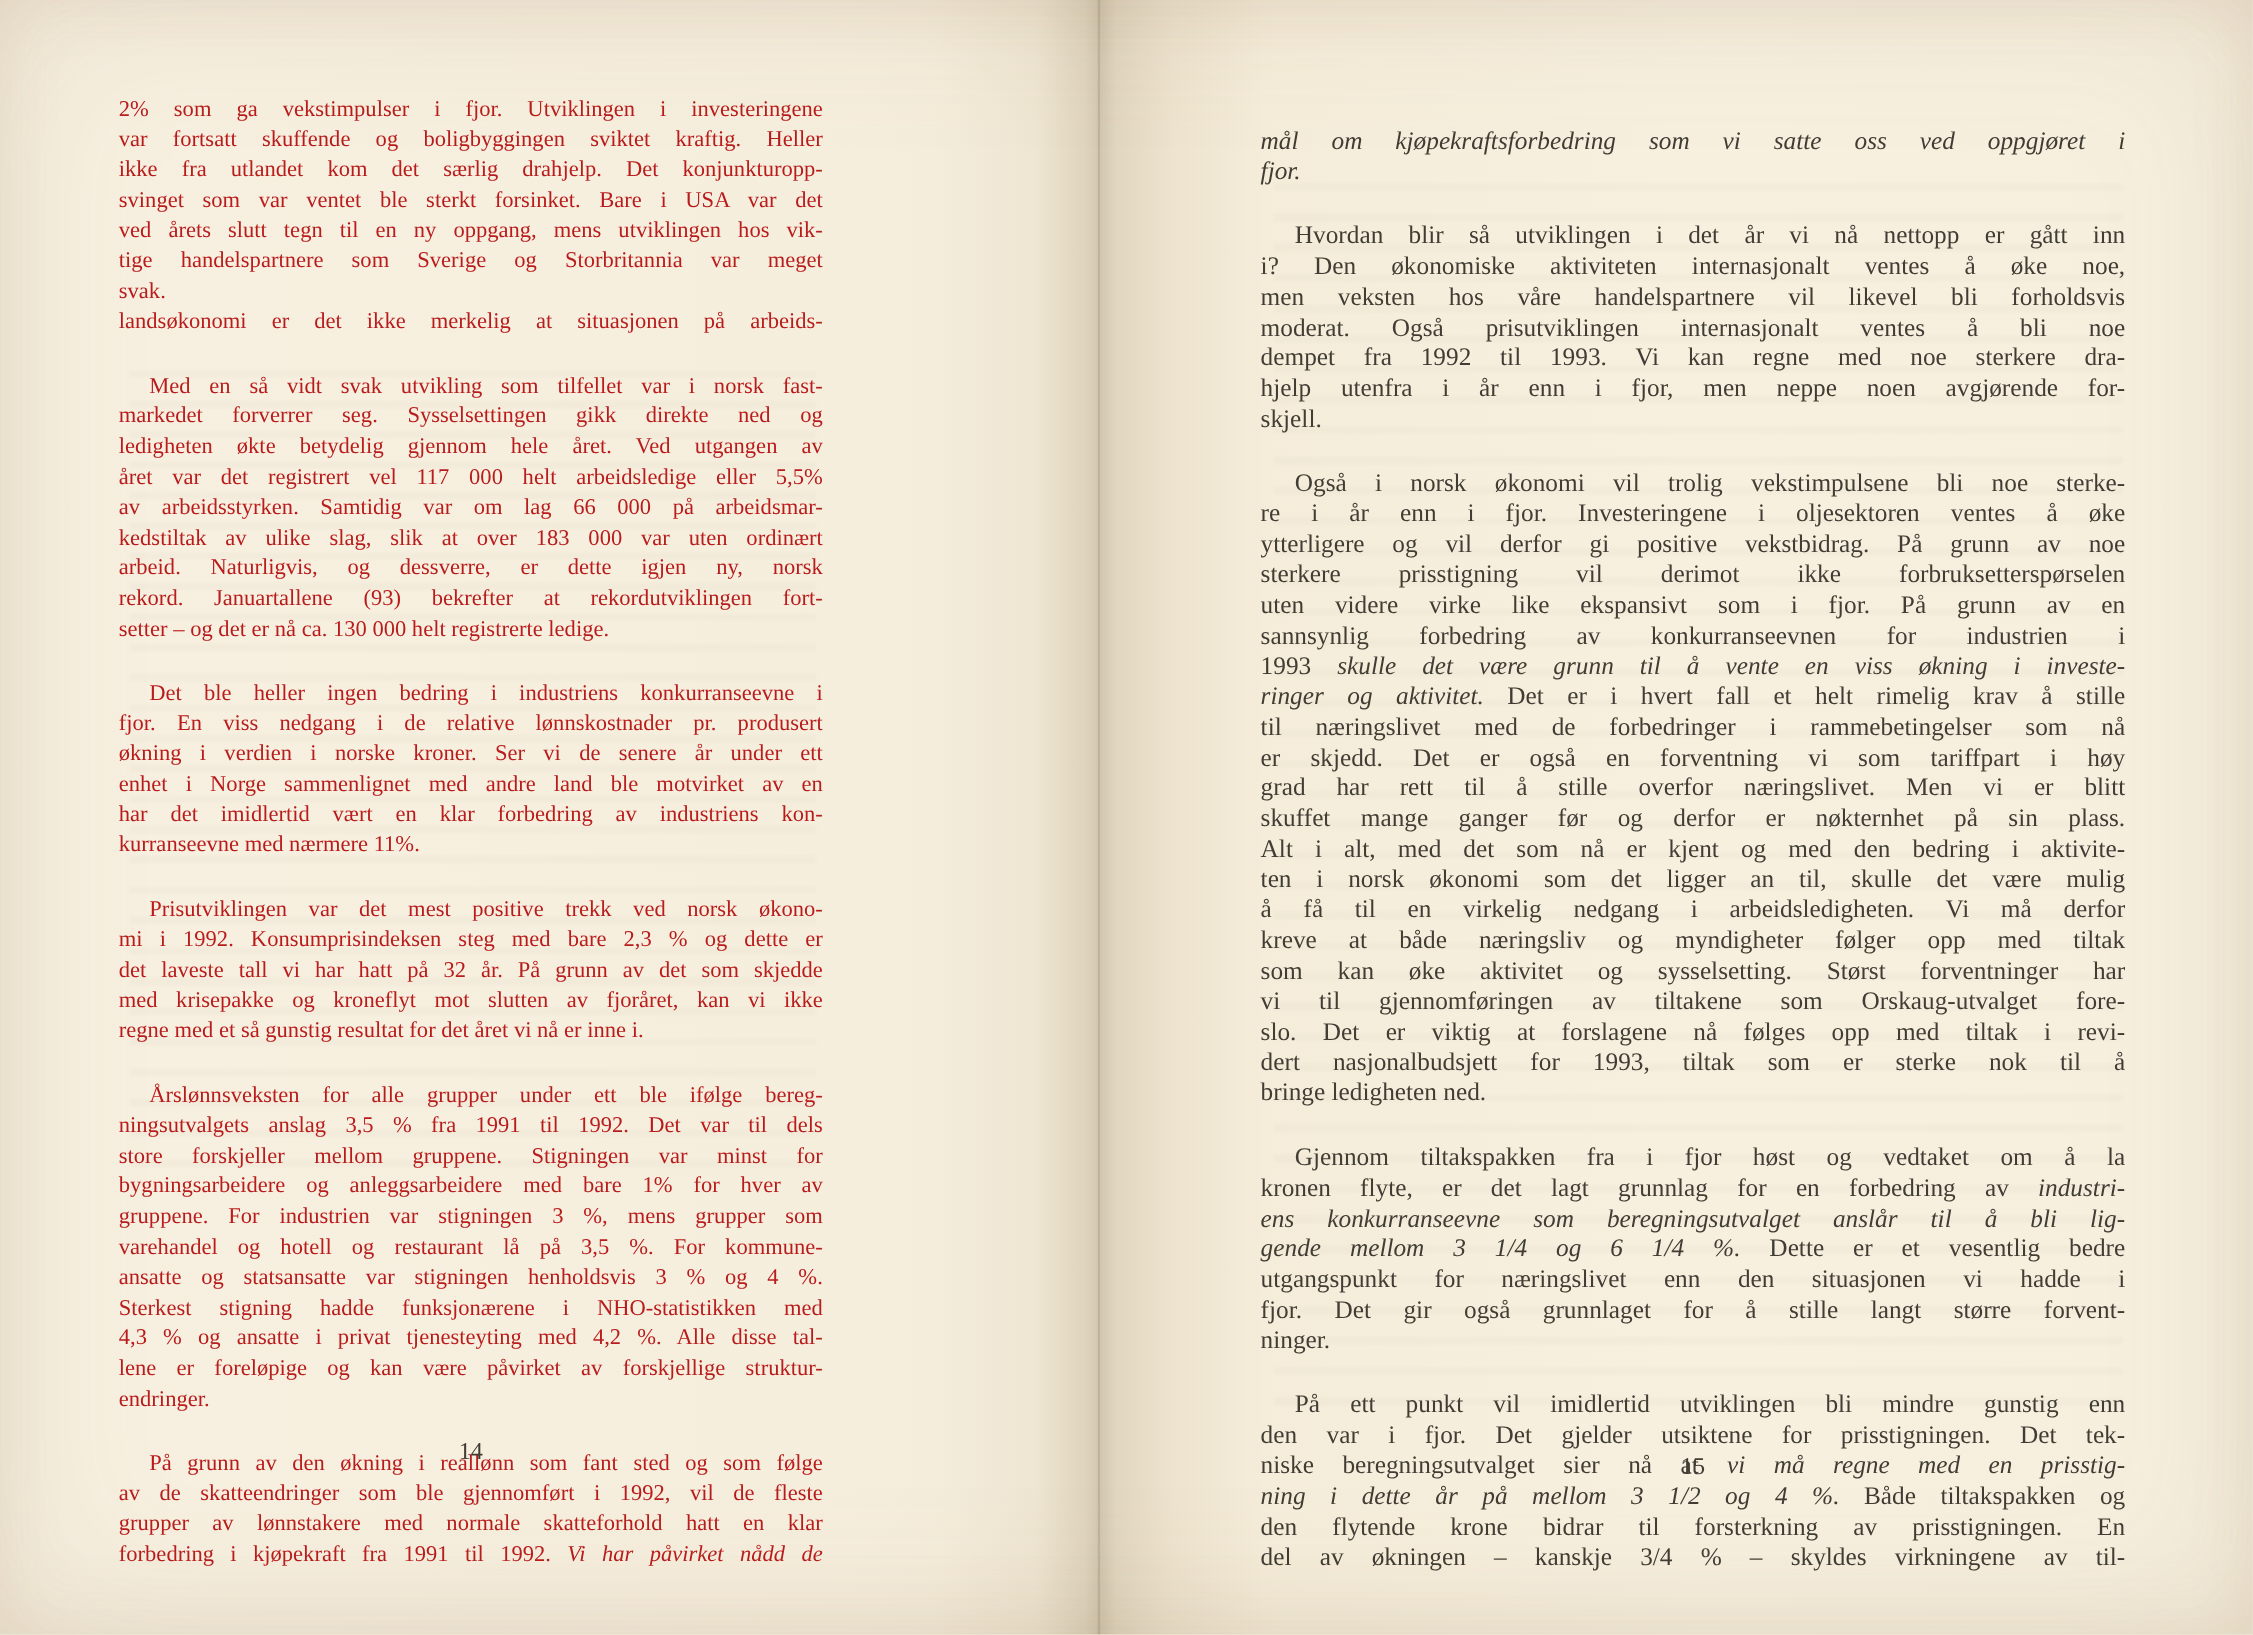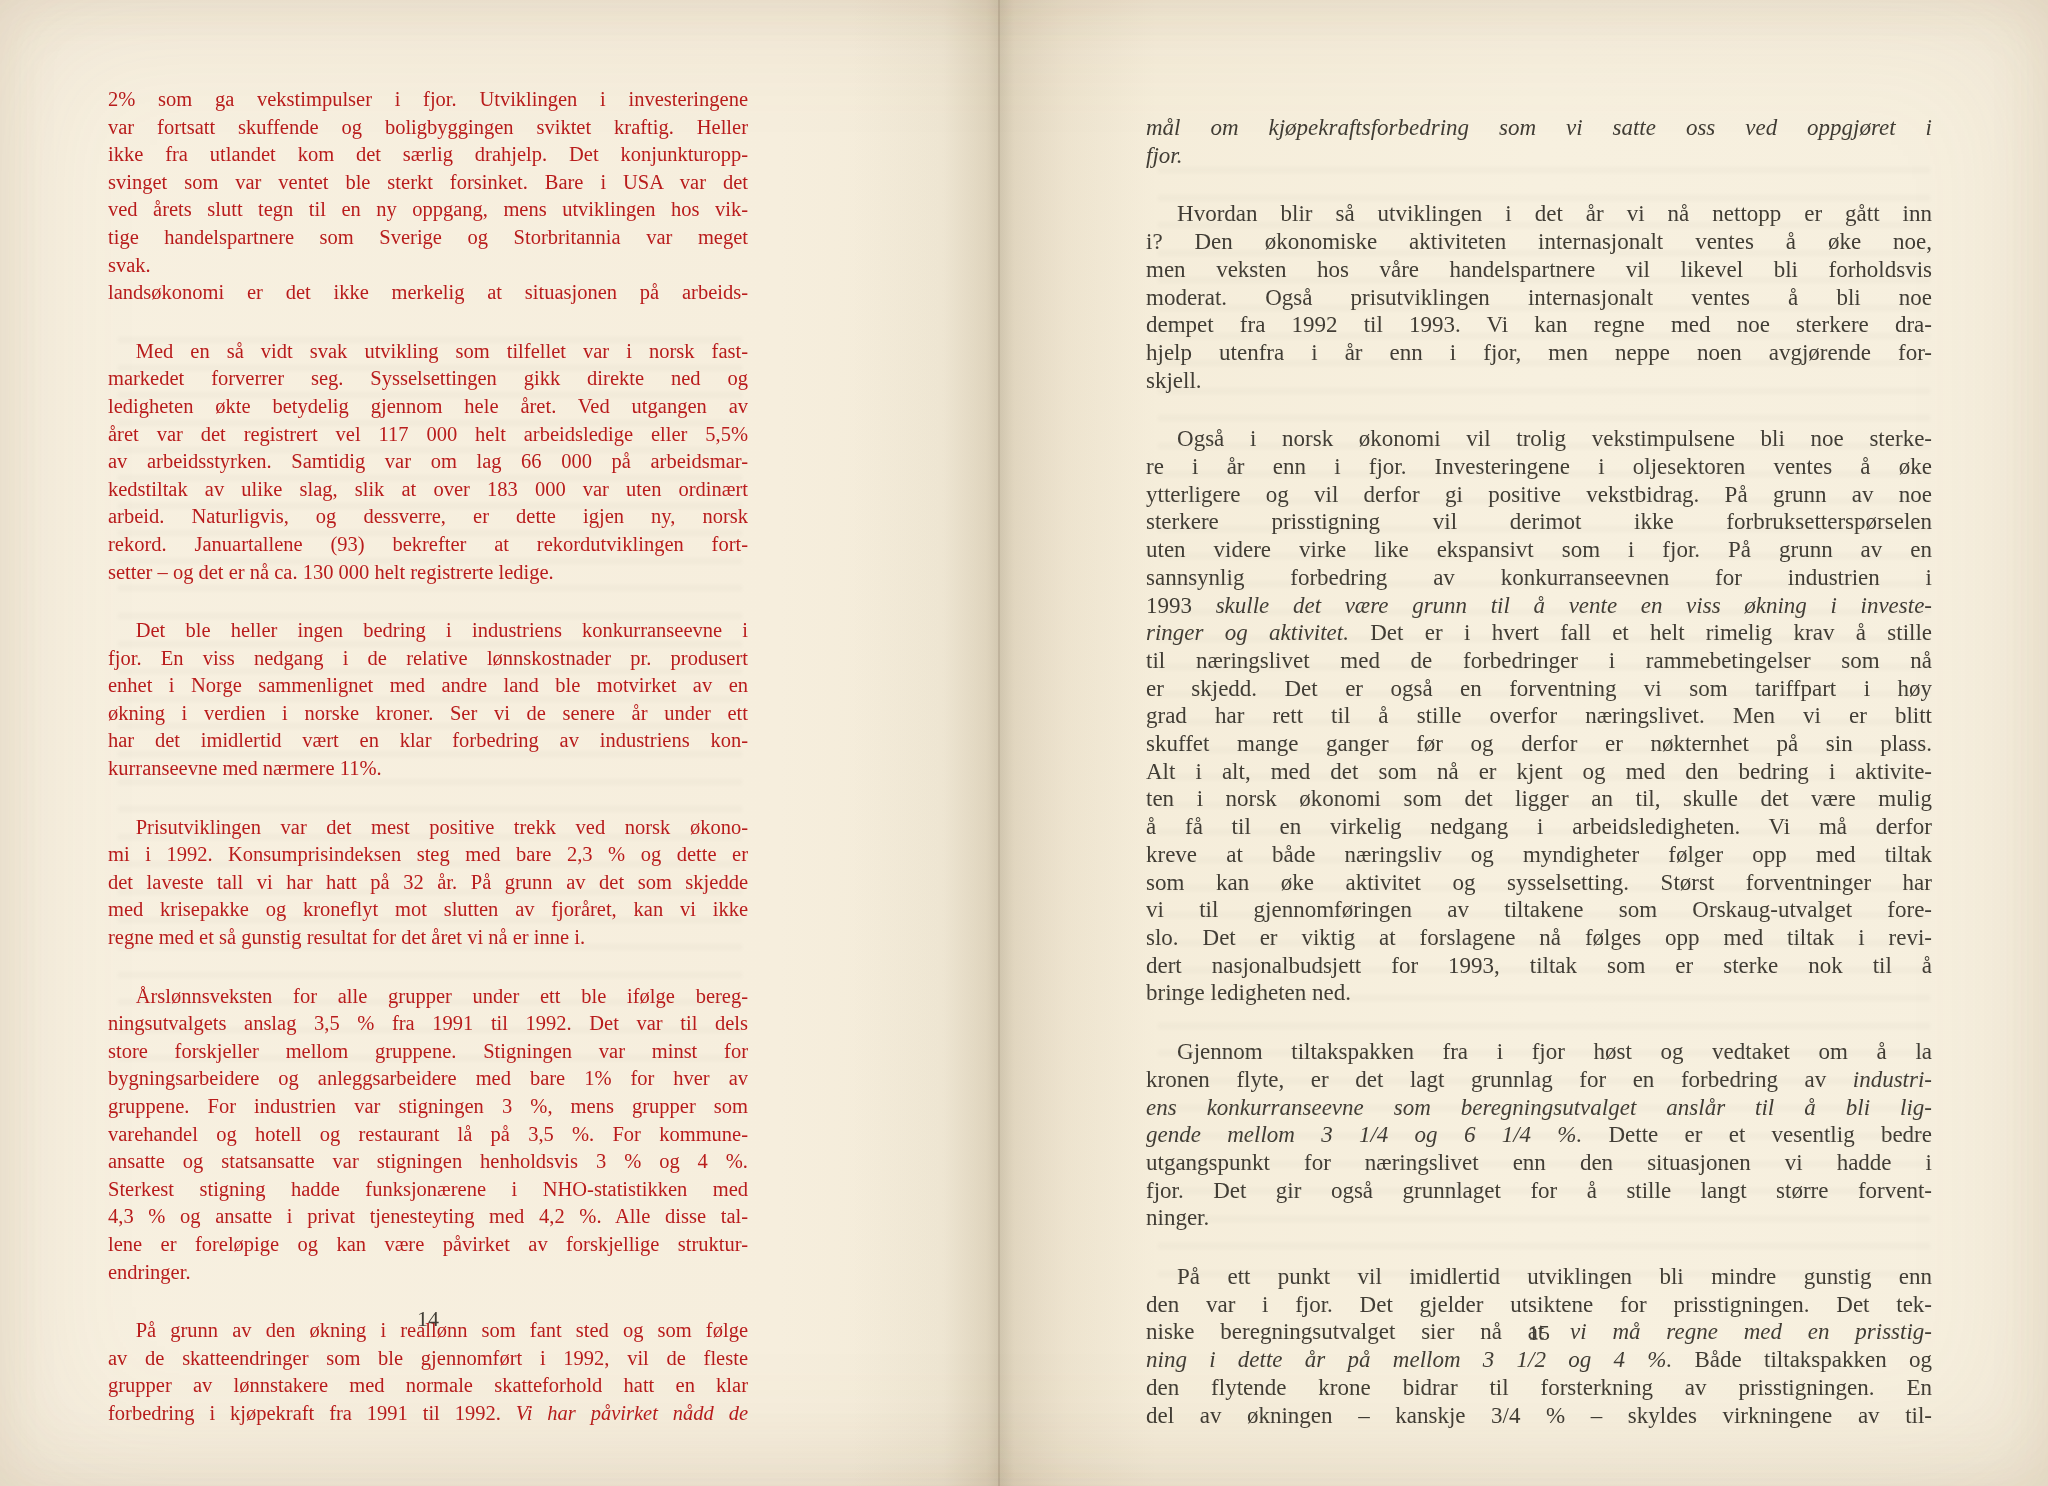--- a/index.html
+++ b/index.html
@@ -128,22 +128,22 @@
       <div class="line"><span>markedet forverrer seg. Sysselsettingen gikk direkte ned og</span></div>
       <div class="line"><span>ledigheten økte betydelig gjennom hele året. Ved utgangen av</span></div>
       <div class="line"><span>året var det registrert vel 117 000 helt arbeidsledige eller 5,5%</span></div>
       <div class="line"><span>av arbeidsstyrken. Samtidig var om lag 66 000 på arbeidsmar-</span></div>
       <div class="line"><span>kedstiltak av ulike slag, slik at over 183 000 var uten ordinært</span></div>
       <div class="line"><span>arbeid. Naturligvis, og dessverre, er dette igjen ny, norsk</span></div>
       <div class="line"><span>rekord. Januartallene (93) bekrefter at rekordutviklingen fort-</span></div>
       <div class="line end"><span>setter – og det er nå ca. 130 000 helt registrerte ledige.</span></div>
       <div class="line indent"><span>Det ble heller ingen bedring i industriens konkurranseevne i</span></div>
       <div class="line"><span>fjor. En viss nedgang i de relative lønnskostnader pr. produsert</span></div>
+      <div class="line"><span>økning i verdien i norske kroner. Ser vi de senere år under ett</span></div>
       <div class="line"><span>enhet i Norge sammenlignet med andre land ble motvirket av en</span></div>
-      <div class="line"><span>økning i verdien i norske kroner. Ser vi de senere år under ett</span></div>
       <div class="line"><span>har det imidlertid vært en klar forbedring av industriens kon-</span></div>
       <div class="line end"><span>kurranseevne med nærmere 11%.</span></div>
       <div class="line indent"><span>Prisutviklingen var det mest positive trekk ved norsk økono-</span></div>
       <div class="line"><span>mi i 1992. Konsumprisindeksen steg med bare 2,3 % og dette er</span></div>
       <div class="line"><span>det laveste tall vi har hatt på 32 år. På grunn av det som skjedde</span></div>
       <div class="line"><span>med krisepakke og kroneflyt mot slutten av fjoråret, kan vi ikke</span></div>
       <div class="line end"><span>regne med et så gunstig resultat for det året vi nå er inne i.</span></div>
       <div class="line indent"><span>Årslønnsveksten for alle grupper under ett ble ifølge bereg-</span></div>
       <div class="line"><span>ningsutvalgets anslag 3,5 % fra 1991 til 1992. Det var til dels</span></div>
       <div class="line"><span>store forskjeller mellom gruppene. Stigningen var minst for</span></div>

